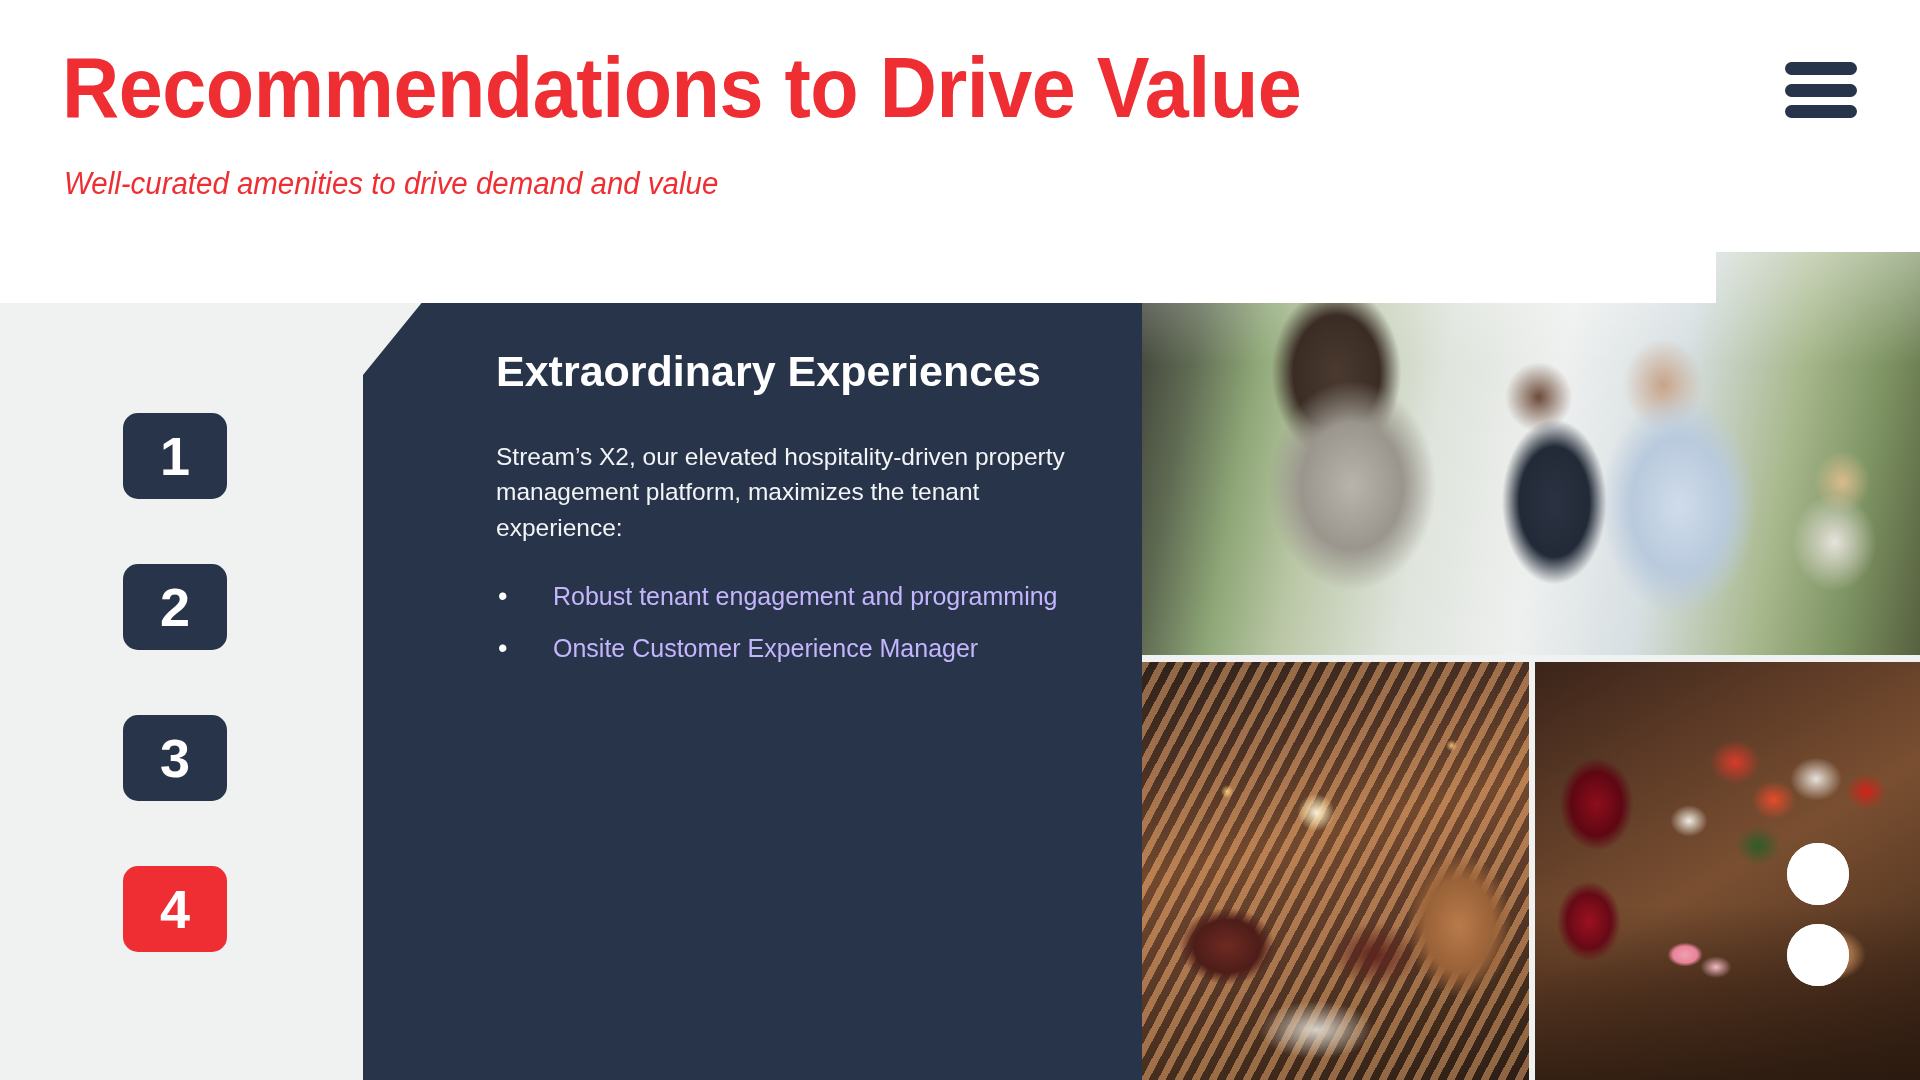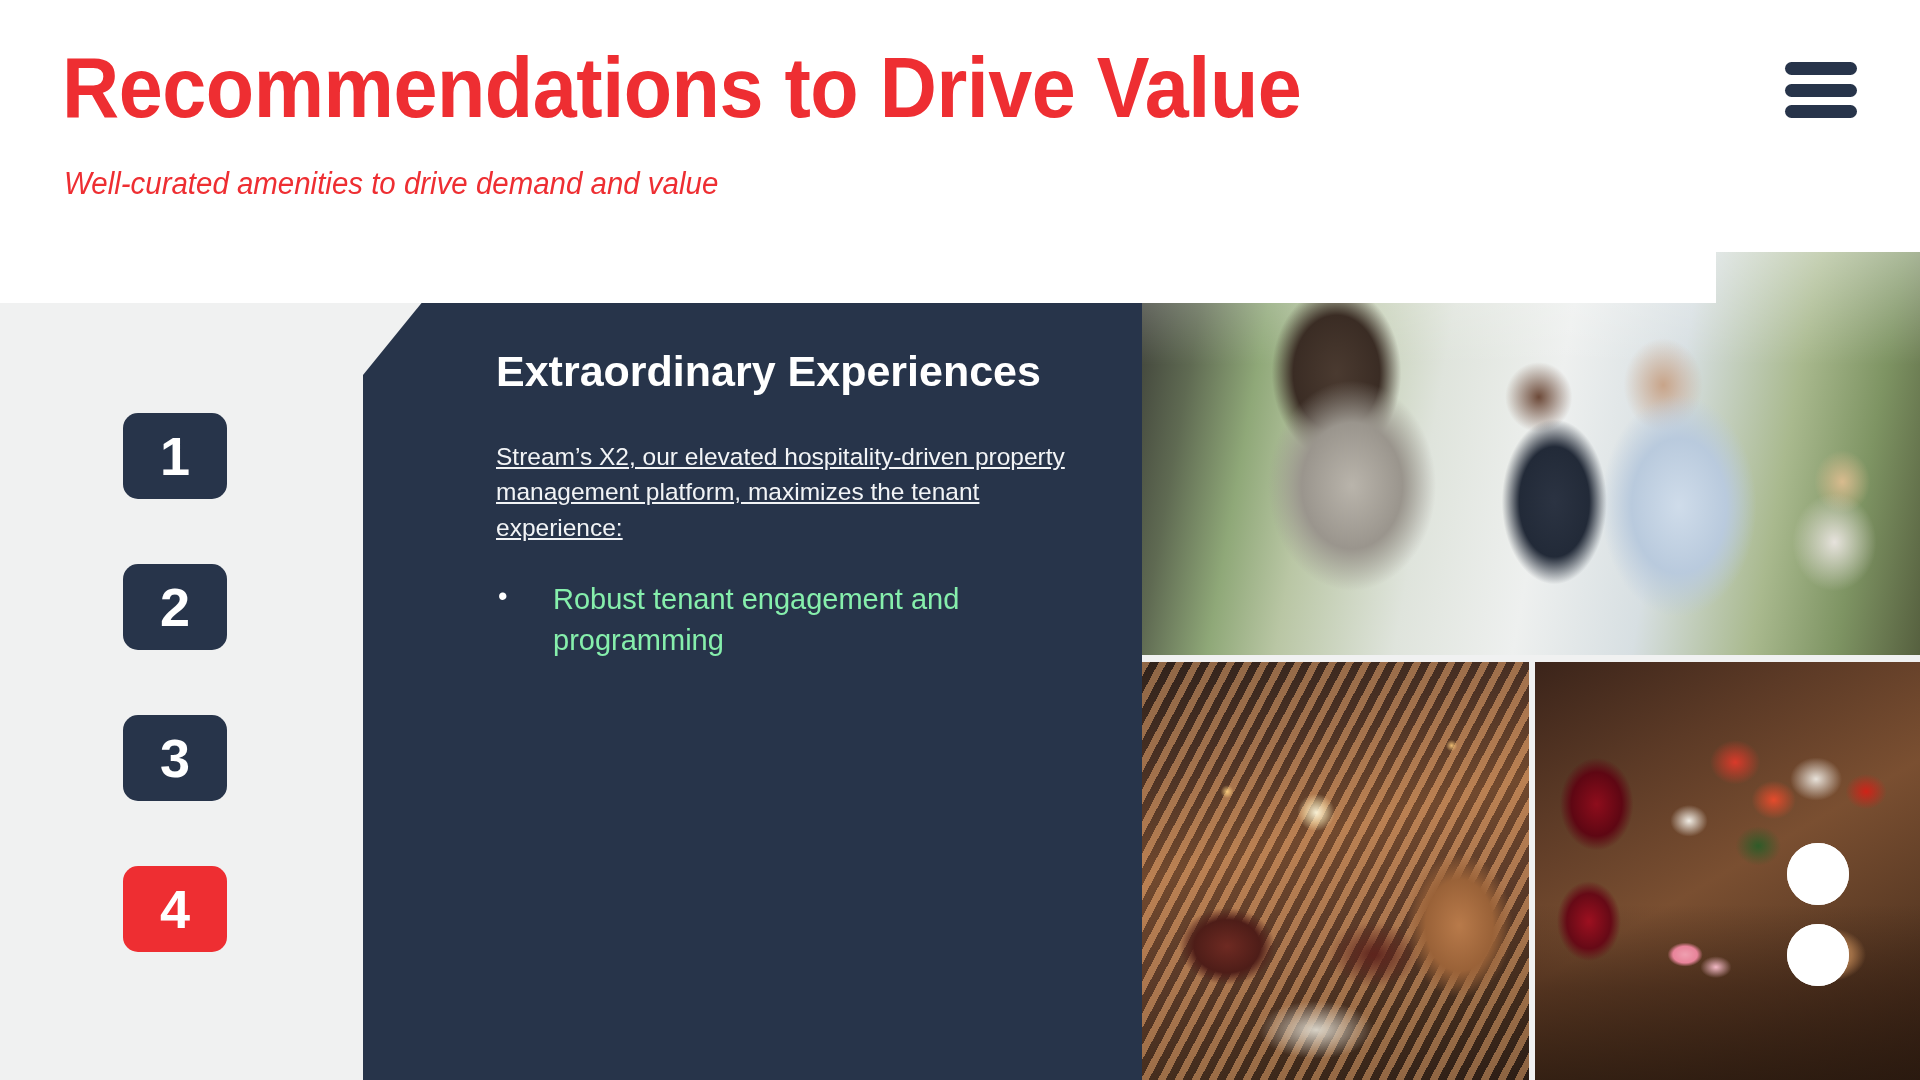--- a/index.html
+++ b/index.html
@@ -110,27 +110,26 @@
     line-height:1.15;
     margin-bottom:43px;
     font-family:"Liberation Sans", sans-serif;
   }
   .panel-lead {
     font-size:24.5px;
     color:#f2f4f6;
     line-height:1.43;
     margin-bottom:34px;
     width:580px;
-    text-decoration:underline;
   }
   .bullets { list-style:none; }
   .bullets li {
     position:relative;
-    font-size:29px;
-    color:#86efac;
+    font-size:25px;
+    color:#c4b5fd;
     line-height:1.43;
     padding-left:57px;
     margin-bottom:17px;
     width:572px;
   }
   .bullets li::before {
     content:"\2022";
     position:absolute;
     left:2px; top:-2px;
     font-size:27px;
@@ -233,20 +232,21 @@
       <div class="img-flowers"></div>
     </div>
   </div>
 
   <div class="panel">
     <div class="panel-inner">
       <div class="panel-title">Extraordinary Experiences</div>
       <div class="panel-lead">Stream’s X2, our elevated hospitality-driven property management platform, maximizes the tenant experience:</div>
       <ul class="bullets">
         <li>Robust tenant engagement and programming</li>
+        <li>Onsite Customer Experience Manager</li>
       </ul>
     </div>
   </div>
 
   <div class="steps">
     <div class="step">1</div>
     <div class="step">2</div>
     <div class="step">3</div>
     <div class="step active">4</div>
   </div>

